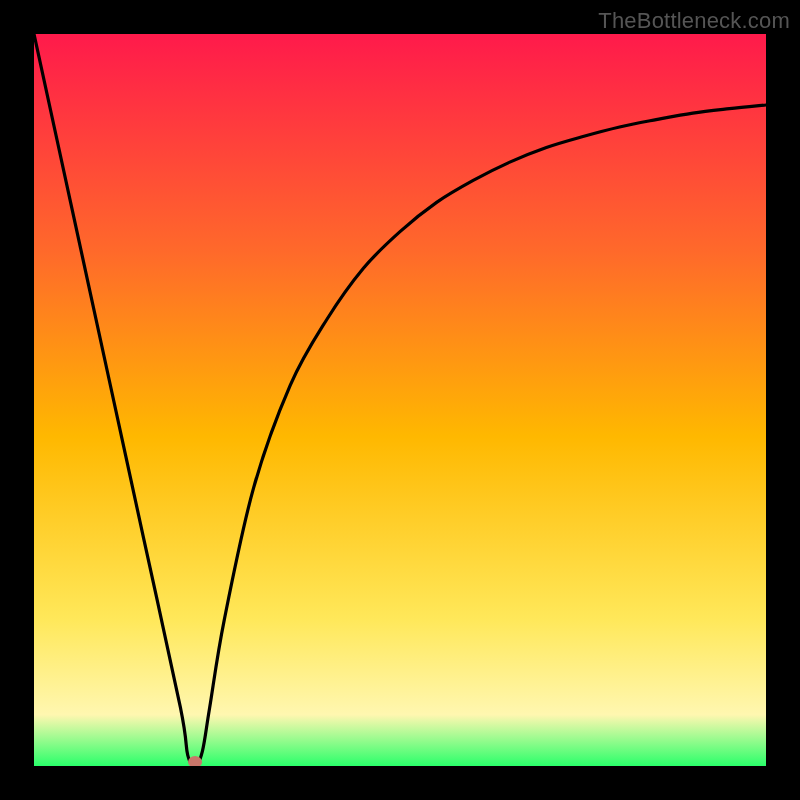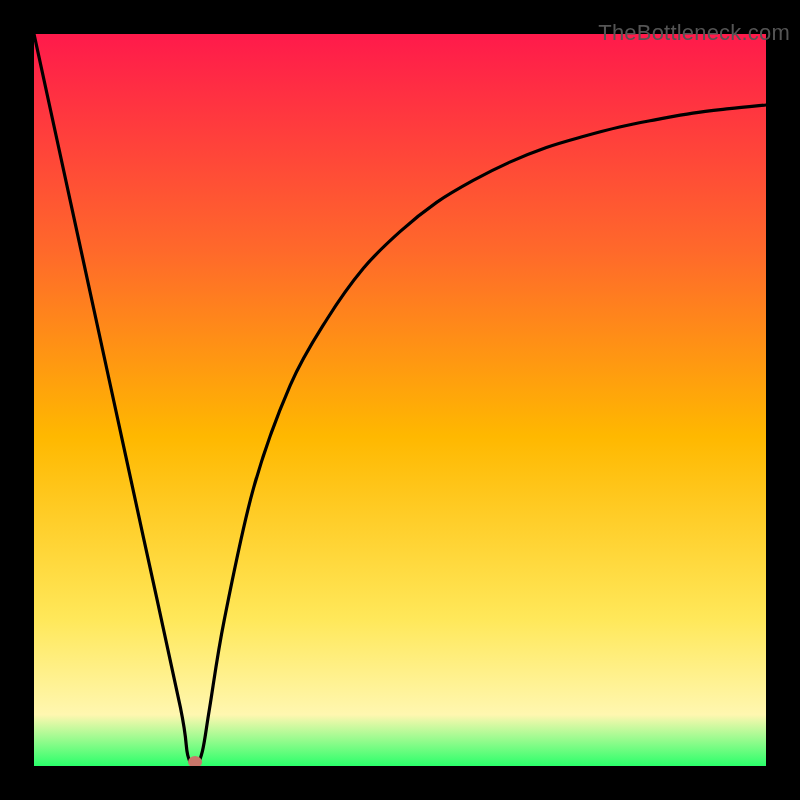--- a/index.html
+++ b/index.html
@@ -20,21 +20,21 @@
   .plot-area {
     position: absolute;
     left: 34px;
     top: 34px;
     width: 732px;
     height: 732px;
     overflow: hidden;
   }
   .attribution {
     position: absolute;
-    top: 20px;
+    top: 8px;
     right: 10px;
     color: #555;
     font-size: 22px;
     font-weight: 500;
     letter-spacing: 0.2px;
   }
   svg {
     display: block;
   }
 </style>

